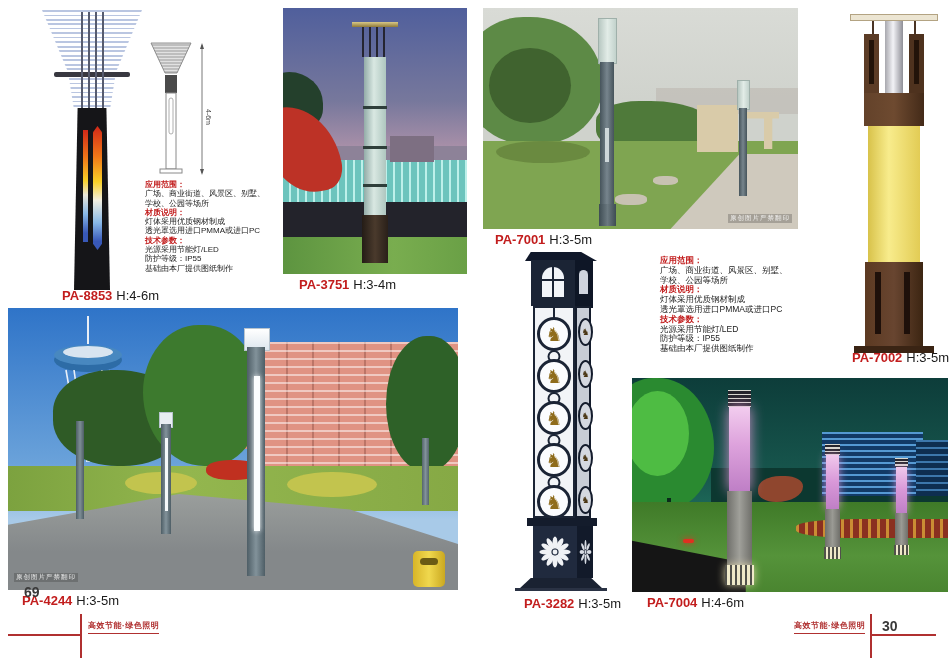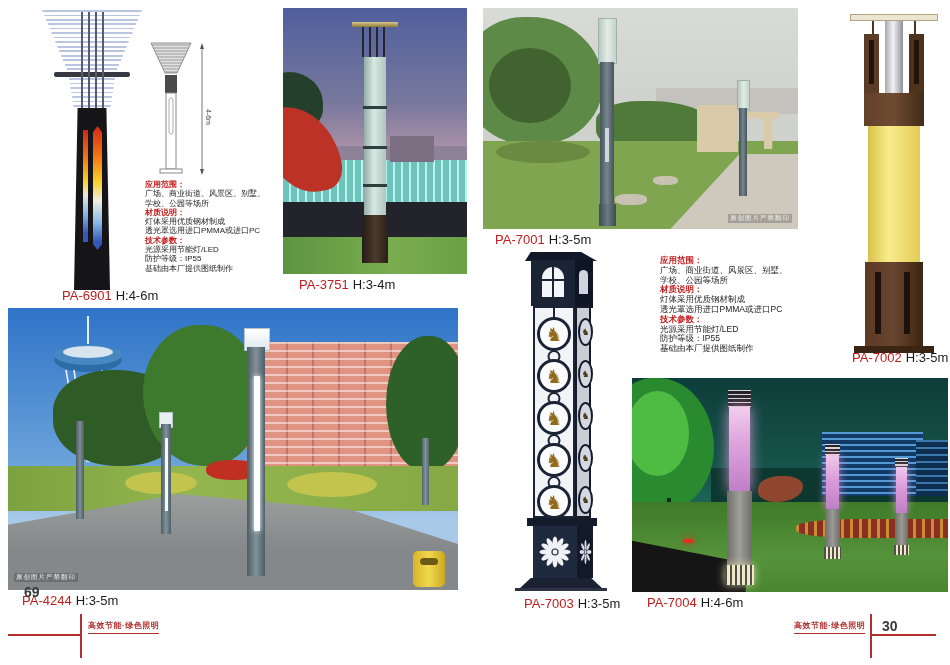--- a/index.html
+++ b/index.html
@@ -1,21 +1,21 @@
 <!DOCTYPE html>
 <html><head>
 <meta charset="utf-8">
 <style>
   html,body{margin:0;padding:0;background:#fff;}
   .page{position:relative;width:950px;height:665px;background:#ffffff;overflow:hidden;
         font-family:"Liberation Sans", sans-serif;}
   .abs{position:absolute;}
   
   .plabel{position:absolute;font-size:13px;white-space:nowrap;}
-  .plabel .code{color:#c21d1d;font-weight:normal;padding-left:12px;}
+  .plabel .code{color:#c21d1d;font-weight:bold;padding-left:12px;}
   .plabel .size{color:#1a1a1a;margin-left:4px;}
   
   .spec{position:absolute;font-size:8px;line-height:9.3px;color:#222;}
   .spec .h{color:#c21d1d;font-weight:bold;display:block;}
   .spec span{display:block;}
   
   .photo{position:absolute;overflow:hidden;}
   .wm{position:absolute;font-size:6.5px;color:rgba(255,255,255,.85);background:rgba(40,40,40,.25);
       padding:0 2px;letter-spacing:1px;white-space:nowrap;}
   
@@ -79,21 +79,21 @@
     <span class="h">材质说明：</span>
     <span>灯体采用优质钢材制成</span>
     <span>透光罩选用进口PMMA或进口PC</span>
     <span class="h">技术参数：</span>
     <span>光源采用节能灯/LED</span>
     <span>防护等级：IP55</span>
     <span>基础由本厂提供图纸制作</span>
   </div>
 
   <div class="plabel" style="left:50px;top:288px;">
-    <span class="code">PA-6901</span><span class="size">H:4-6m</span>
+    <span class="code">PA-8853</span><span class="size">H:4-6m</span>
   </div>
 
   <div class="photo" style="left:283px;top:8px;width:184px;height:266px;background:linear-gradient(180deg,#505f9c 0%,#77789c 35%,#a78fa8 52%,#c4aab4 60%,#b0a0a8 64%);">
     <div class="abs" style="left:0;top:52%;width:100%;height:10%;background:#8d8298;"></div>
     <div class="abs" style="left:0;top:57%;width:100%;height:17%;background:repeating-linear-gradient(90deg,#6cc4bd 0 6px,#bdf0ea 6px 8px);"></div>
     <div class="abs" style="left:58%;top:48%;width:24%;height:10%;background:#7d6f82;"></div>
     <div class="abs" style="left:-12%;top:24%;width:34%;height:22%;background:#24402c;border-radius:50% 60% 40% 60%;"></div>
     <div class="abs" style="left:-8%;top:36%;width:38%;height:34%;background:#bd3226;border-radius:20% 80% 30% 70%;transform:rotate(-12deg);"></div>
     <div class="abs" style="left:0;top:73%;width:100%;height:14%;background:#23232b;"></div>
     <div class="abs" style="left:0;top:86%;width:100%;height:14%;background:linear-gradient(90deg,#5d9440,#79ad4f 60%,#6aa046);"></div>
@@ -292,21 +292,21 @@
         <ellipse cx="18" cy="8" rx="2.6" ry="6.5" transform="rotate(180 18 18)"></ellipse>
           <ellipse cx="18" cy="8" rx="2.6" ry="6.5" transform="rotate(225 18 18)"></ellipse>
         <ellipse cx="18" cy="8" rx="2.6" ry="6.5" transform="rotate(270 18 18)"></ellipse>
           <ellipse cx="18" cy="8" rx="2.6" ry="6.5" transform="rotate(315 18 18)"></ellipse>
       </g>
     </svg>
     <div class="abs" style="left:14px;top:326px;width:84px;height:11px;background:#1a2232;clip-path:polygon(14% 0,86% 0,100% 100%,0 100%);"></div>
     <div class="abs" style="left:10px;top:336px;width:92px;height:3px;background:#2a3244;"></div>
   </div>
   <div class="plabel" style="left:512px;top:596px;">
-    <span class="code">PA-7003</span><span class="size">H:3-5m</span>
+    <span class="code">PA-3282</span><span class="size">H:3-5m</span>
   </div>
 
   <div class="photo" style="left:632px;top:378px;width:316px;height:214px;background:linear-gradient(180deg,#0d3d3a 0%,#17564d 45%,#1e6a59 62%);">
     <div class="abs" style="left:25%;top:42%;width:75%;height:18%;background:#0c3830;"></div>
     <div class="abs" style="left:60%;top:25%;width:32%;height:30%;background:#123a66;background-image:repeating-linear-gradient(180deg,rgba(96,170,230,.85) 0 2px,rgba(0,0,0,0) 2px 6px);"></div>
     <div class="abs" style="left:90%;top:29%;width:10%;height:26%;background:#0e2e50;background-image:repeating-linear-gradient(180deg,rgba(80,150,210,.7) 0 2px,rgba(0,0,0,0) 2px 7px);"></div>
     <div class="abs" style="left:40%;top:46%;width:14%;height:12%;background:#b04a2e;border-radius:50% 40% 60% 40%;opacity:.8;"></div>
     <div class="abs" style="left:-8%;top:0;width:34%;height:62%;background:#2a8a30;border-radius:45% 55% 50% 50%;"></div>
     <div class="abs" style="left:-2%;top:6%;width:20%;height:40%;background:#58c848;border-radius:50%;opacity:.8;"></div>
     <div class="abs" style="left:11%;top:56%;width:4px;height:24%;background:#0a2a1a;"></div>

